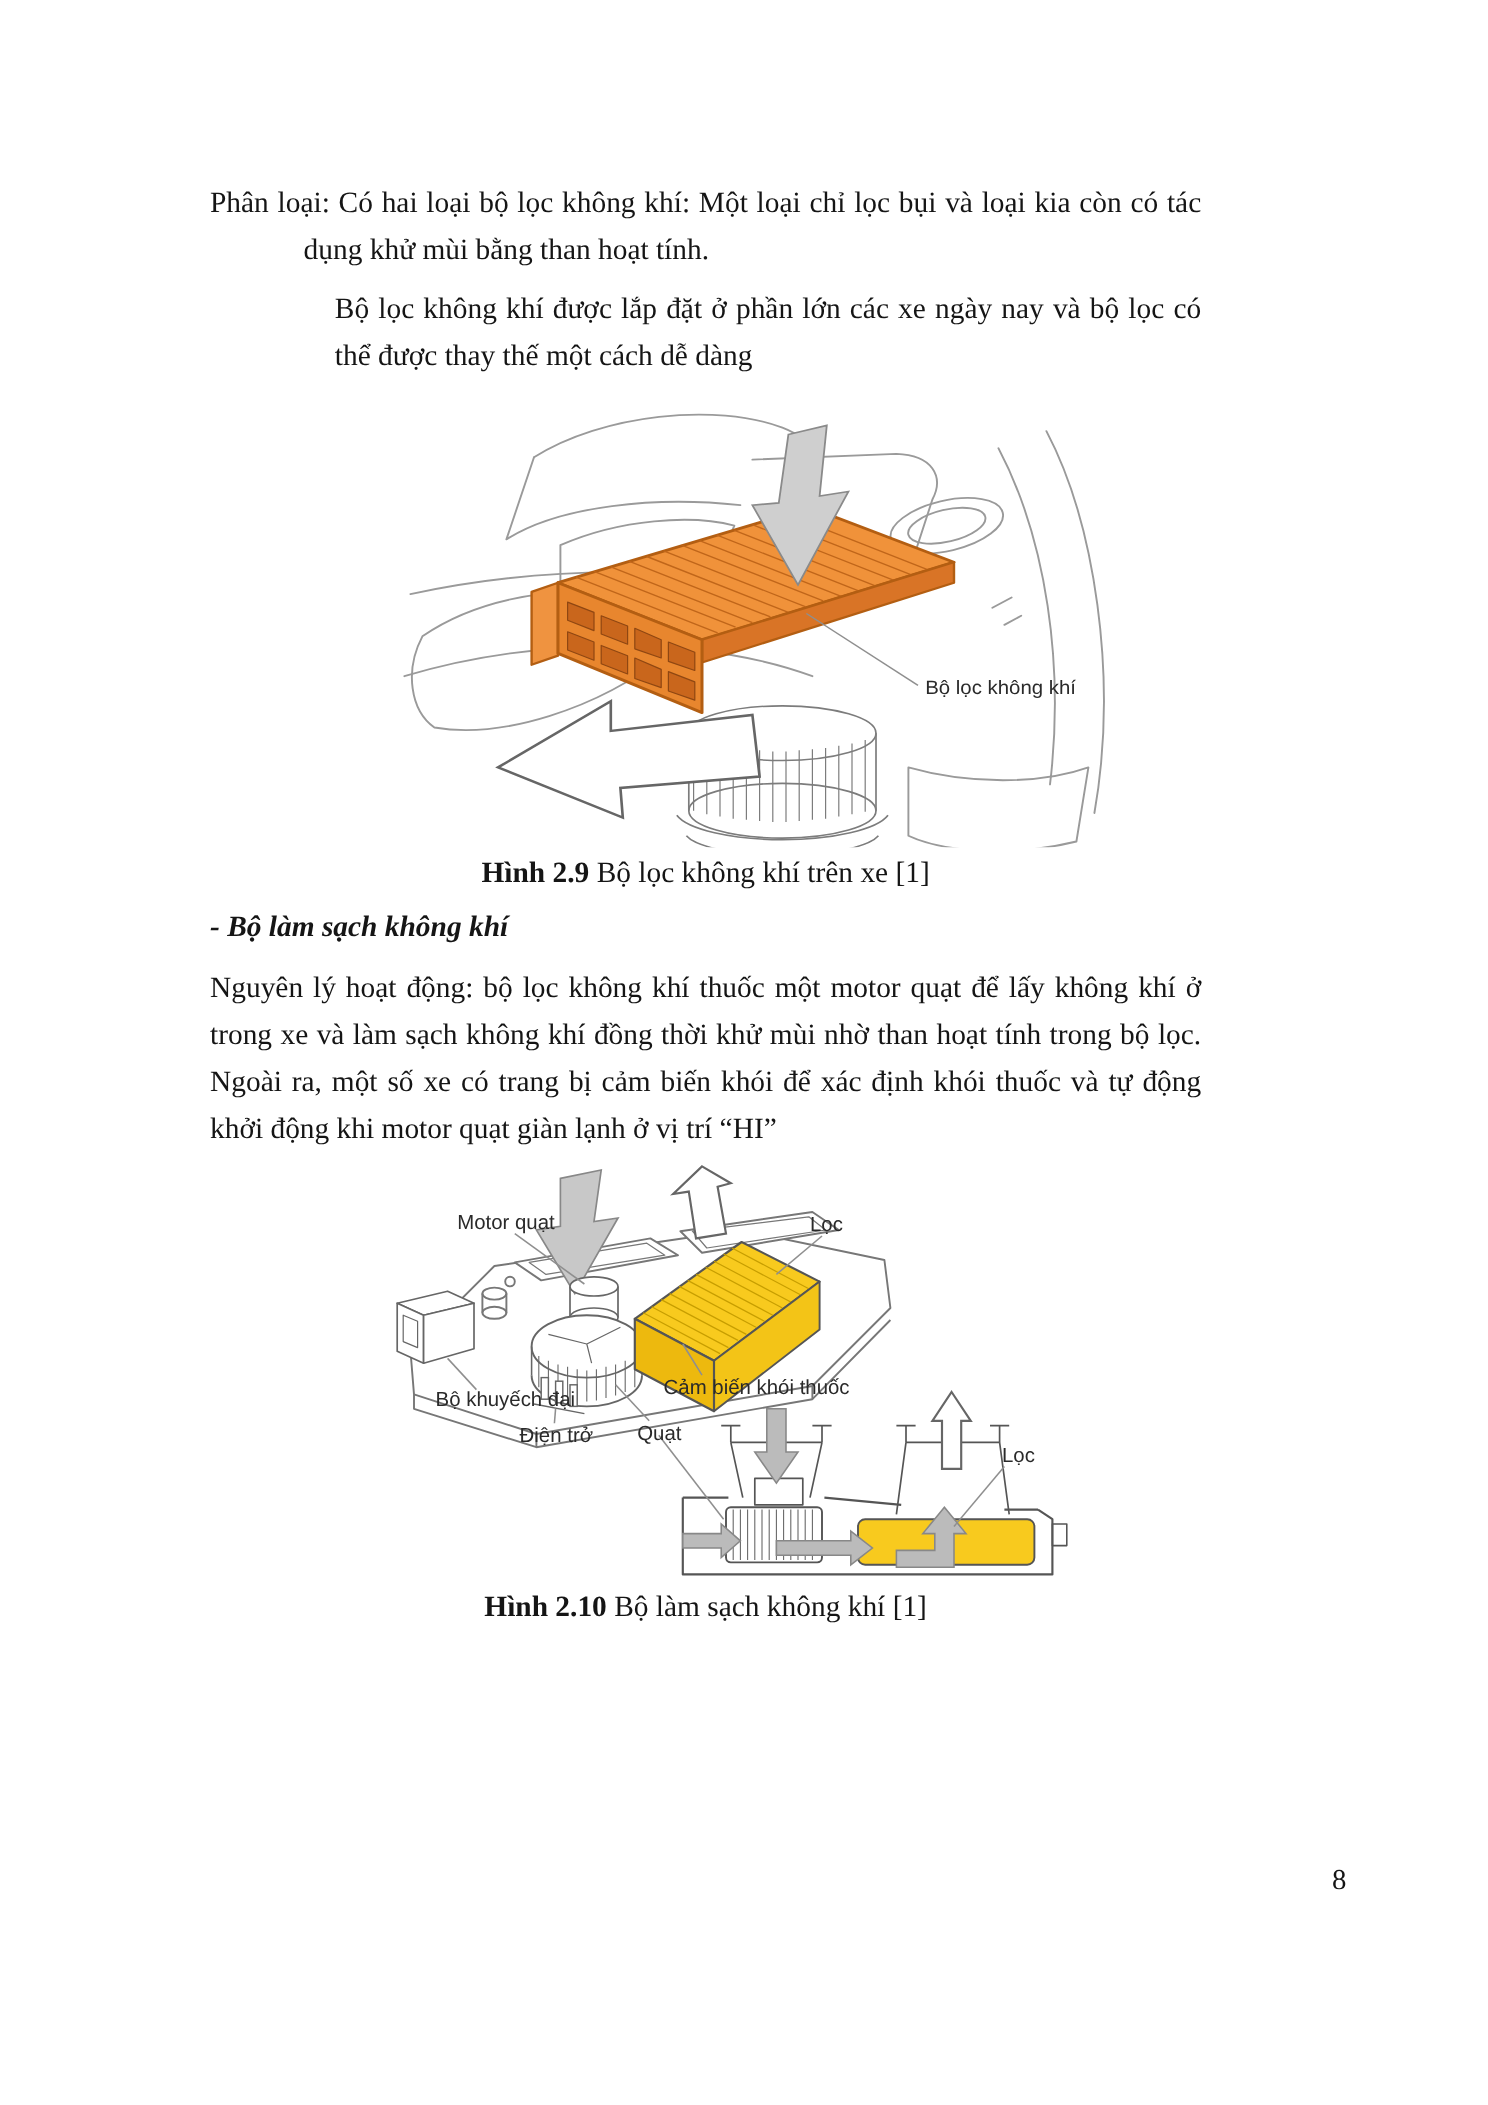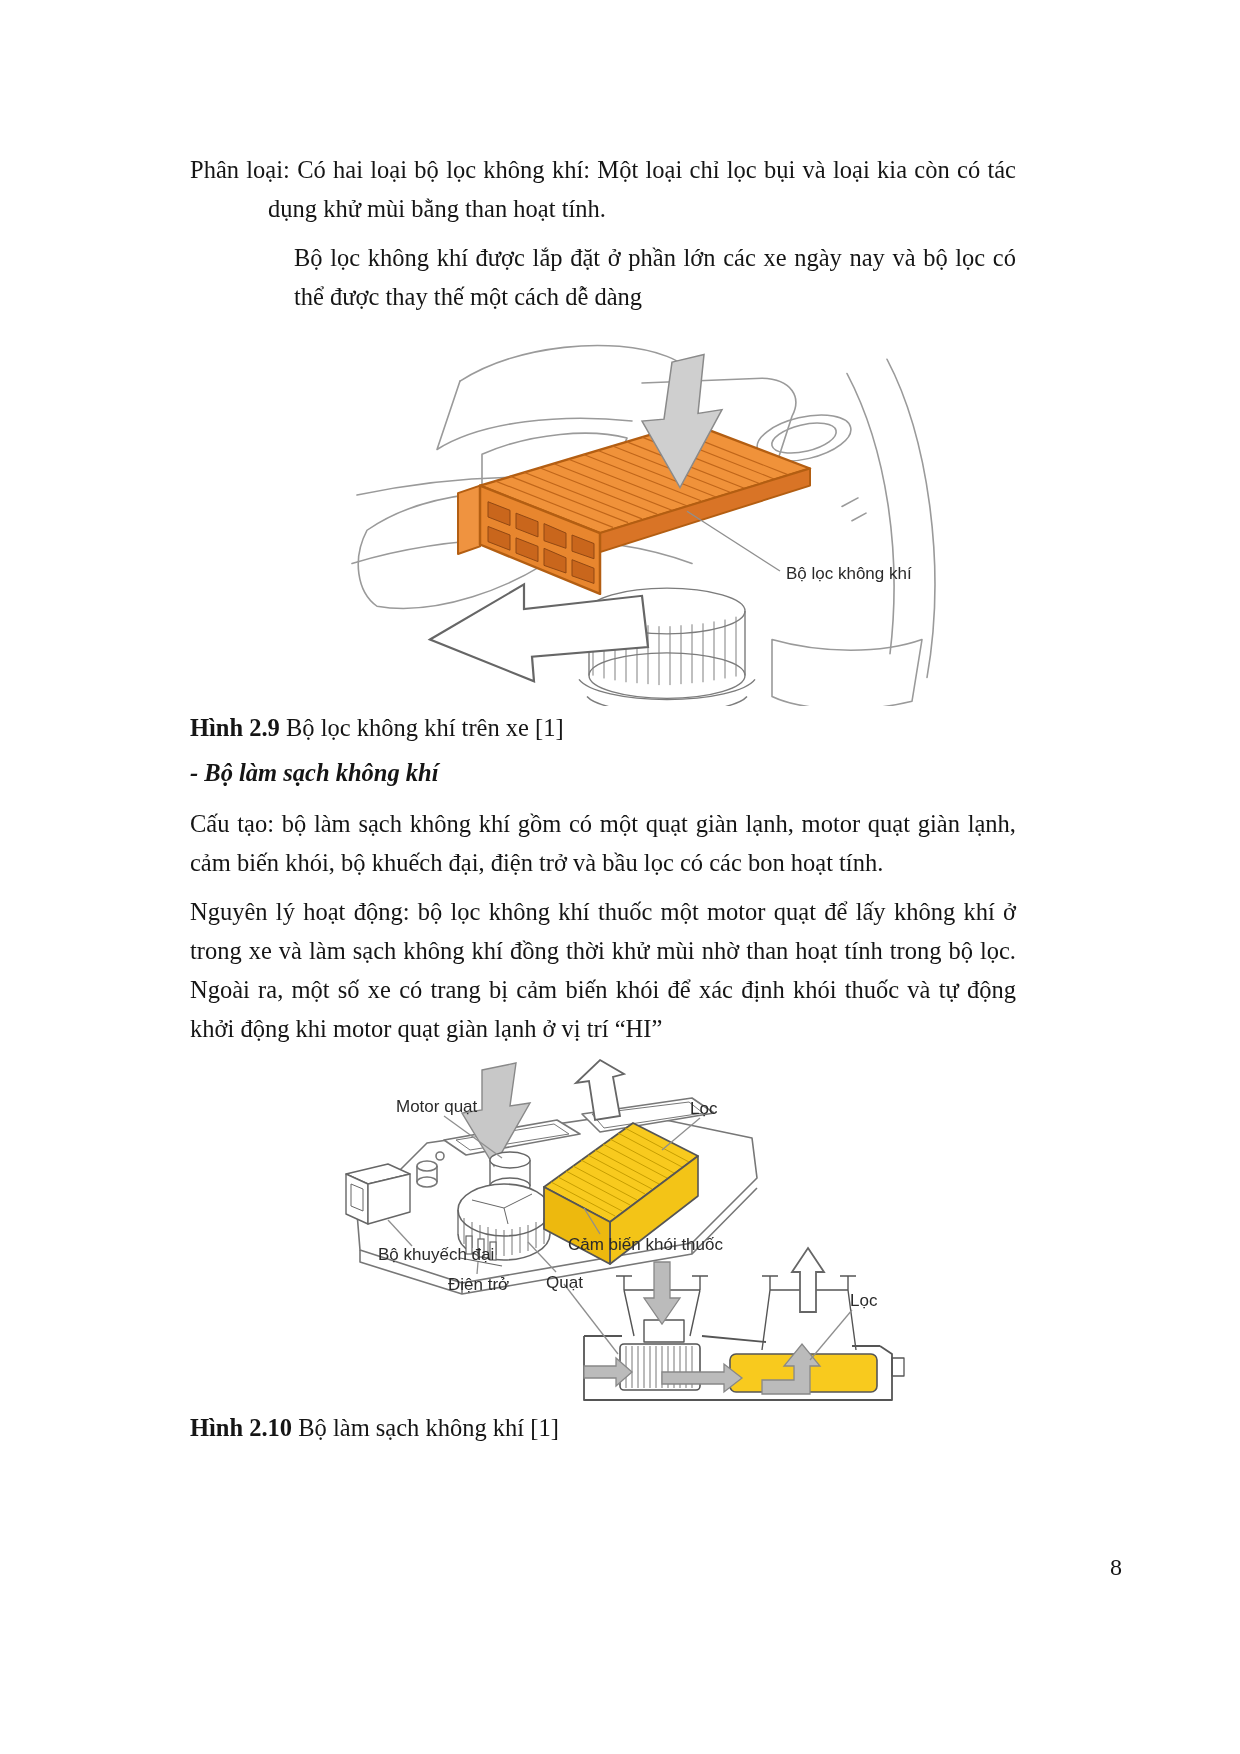--- a/index.html
+++ b/index.html
@@ -1,25 +1,25 @@
 <!DOCTYPE html>
 <html><head>
 <meta charset="utf-8">
 <style>
   html,body{margin:0;padding:0;}
   body{
     width:1240px;height:1754px;background:#ffffff;position:relative;overflow:hidden;
     font-family:"Liberation Serif",serif;color:#151515;
   }
-  .content{position:absolute;left:190px;top:150px;width:826px;}
+  .content{position:absolute;left:175px;top:150px;width:826px;}
   p.body{margin:0 0 10px 0;font-size:24.5px;line-height:39px;text-align:justify;}
   p.hang{padding-left:78px;text-indent:-78px;}
   p.ind{margin-left:104px;}
   h3.subhead{font-size:24.5px;line-height:39px;margin:4px 0 12px 0;font-weight:bold;font-style:italic;}
-  .caption{margin:2px 0 6px 0;font-size:24.5px;line-height:39px;}
+  .caption{margin:2px 0 6px 0;font-size:24.5px;line-height:39px;text-align:center;}
   .caption .capnum{font-weight:bold;}
   svg.fig1{display:block;margin:2px 0 0 152px;}
   svg.fig2{display:block;margin:0 0 0 142px;}
   .pagenum{position:absolute;right:118px;top:1552px;font-size:24px;line-height:30px;}
   svg text{font-family:"Liberation Sans",sans-serif;font-size:17px;fill:#2a2a2a;}
   .lineart{fill:none;stroke:#9a9a9a;stroke-width:1.6;stroke-linecap:round;stroke-linejoin:round;}
   .leader{stroke:#8f8f8f;stroke-width:1.3;fill:none;}
 </style>
 </head>
 <body>
@@ -82,21 +82,20 @@
     </g>
 
     <line class="leader" x1="345" y1="195" x2="438" y2="258"></line>
     <text x="444" y="266" font-size="21">Bộ lọc không khí</text>
   </svg>
 
   <p class="caption"><span class="capnum">Hình 2.9</span><span> Bộ lọc không khí trên xe [1]</span></p>
 
   <h3 class="subhead">- Bộ làm sạch không khí</h3>
 
-  <p class="body">Cấu tạo: bộ làm sạch không khí gồm có một quạt giàn lạnh, motor quạt giàn lạnh, cảm biến khói, bộ khuếch đại, điện trở và bầu lọc có các bon hoạt tính.</p>
   <p class="body">Nguyên lý hoạt động: bộ lọc không khí thuốc một motor quạt để lấy không khí ở trong xe và làm sạch không khí đồng thời khử mùi nhờ than hoạt tính trong bộ lọc. Ngoài ra, một số xe có trang bị cảm biến khói để xác định khói thuốc và tự động khởi động khi motor quạt giàn lạnh ở vị trí “HI”</p>
 
   <svg class="fig2" width="622" height="348" viewBox="0 0 622 348">
 
     <g fill="none" stroke="#777777" stroke-width="1.6" stroke-linejoin="round">
       <path d="M25,155 L95,85 L300,55 L420,80 L425,120 L360,185 L130,225 L28,192 Z"></path>
       <path d="M28,192 L28,204 L130,236 L360,196 L425,130"></path>
       <path d="M130,225 L130,236 M360,185 L360,196"></path>
       <circle cx="60" cy="120" r="5"></circle>
         <circle cx="108" cy="98" r="4"></circle>

